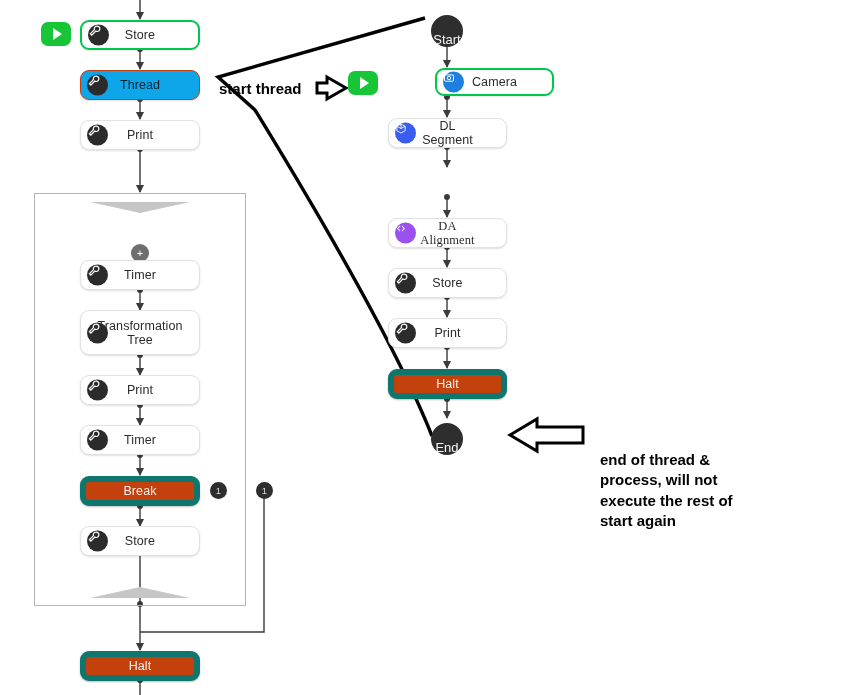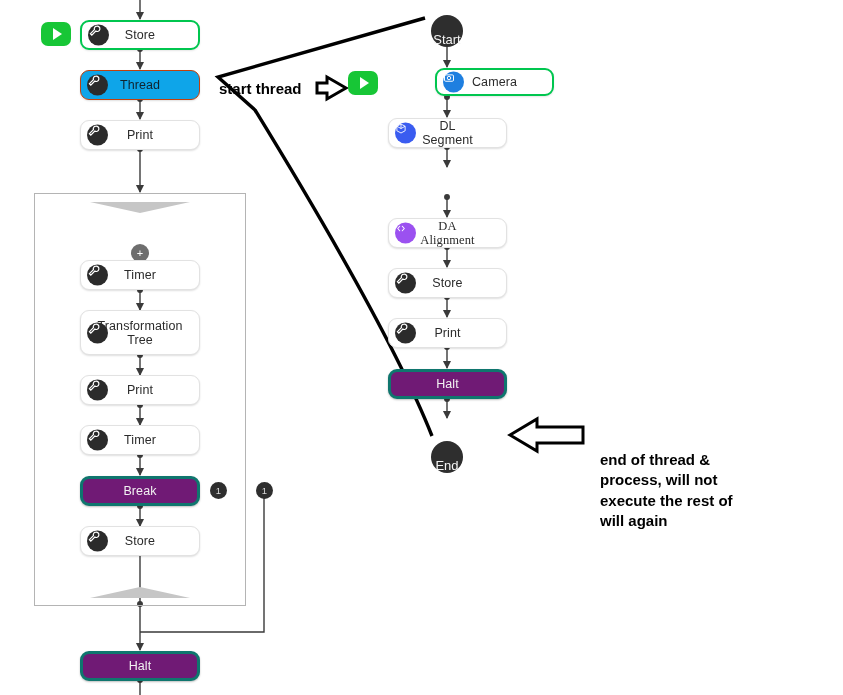--- a/index.html
+++ b/index.html
@@ -14,21 +14,21 @@
         box-shadow:0 1px 2px rgba(0,0,0,.13);
         display:flex;align-items:center;justify-content:center;
         font-size:12.5px;color:#2b2b2b;letter-spacing:.1px;}
   .node .label{pointer-events:none;text-align:center;line-height:1.12;padding:0 24px;}
   .node .badge-icon{position:absolute;left:6px;top:50%;transform:translateY(-50%);
         width:21px;height:21px;border-radius:50%;display:flex;align-items:center;
         justify-content:center;}
   .node.sel{border:2px solid #00c64f;box-shadow:0 1px 2px rgba(0,0,0,.10);}
   .node.active{background:#0ea5e9;border:1px solid #c2410c;}
   .node.active .label{color:#10232e;}
-  .node.dark{background:#701a75;border:3px solid #0f766e;box-shadow:0 1px 2px rgba(0,0,0,.25);}
+  .node.dark{background:#c2410c;border:6px solid #0f766e;box-shadow:0 1px 2px rgba(0,0,0,.25);}
   .node.dark .label{color:#f2f2f2;}
 
   
   .ic-tool{background:#2b2b2b;}
   .ic-blue{background:#1f7fe0;}
   .ic-blue2{background:#3a5cf0;}
   .ic-purple{background:#9b51f0;}
 
   
   .term{position:absolute;width:32px;height:32px;border-radius:50%;
@@ -257,26 +257,26 @@
         <path d="M11 2a3.3 3.3 0 0 0-3.1 4.4L3 11.3l1.7 1.7 4.9-4.9A3.3 3.3 0 1 0 11 2z" fill="none" stroke="#ffffff" stroke-width="1.5"></path>
       </svg>
     </span>
     <span class="label">Print</span>
   </div>
 
   <div class="node dark" style="left:388px;top:369px;width:119px;height:30px;">
     <span class="label">Halt</span>
   </div>
 
-  <div class="term" style="left:431px;top:441px;">
+  <div class="term" style="left:431px;top:423px;">
     <span>End</span>
   </div>
 
   <div class="anno small" style="left:219px;top:80px;">start thread</div>
 
   <div class="anno block" style="left:600px;top:402px;width:230px;">
     <div>end of thread &amp;</div>
     <div>process, will not</div>
     <div>execute the rest of</div>
-    <div>will again</div>
+    <div>start again</div>
   </div>
 
 </div>
 
 </body></html>

